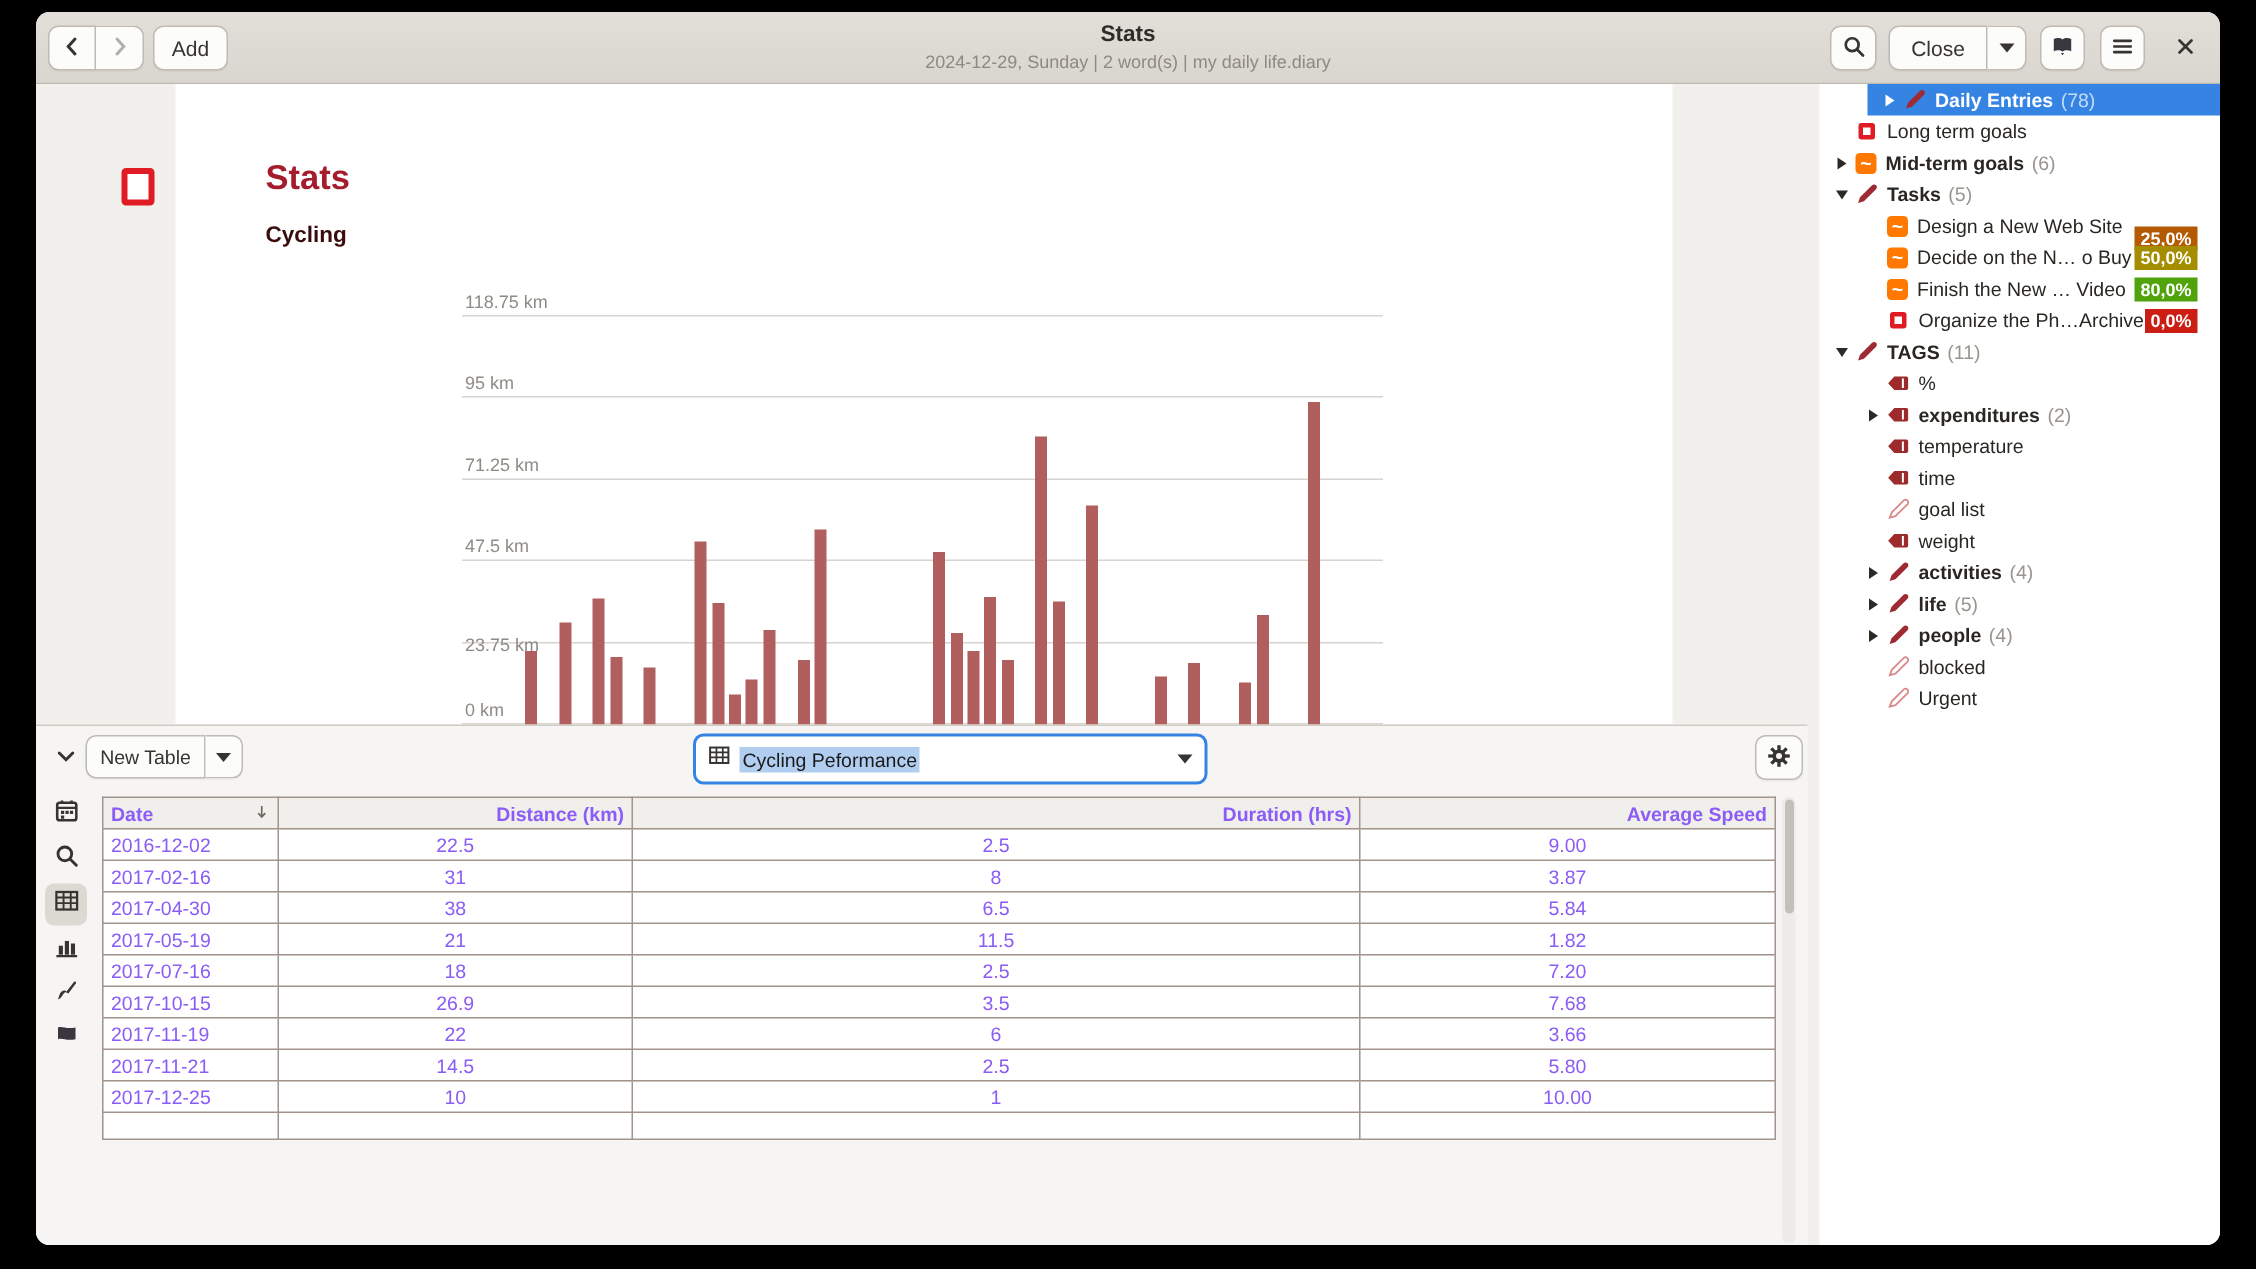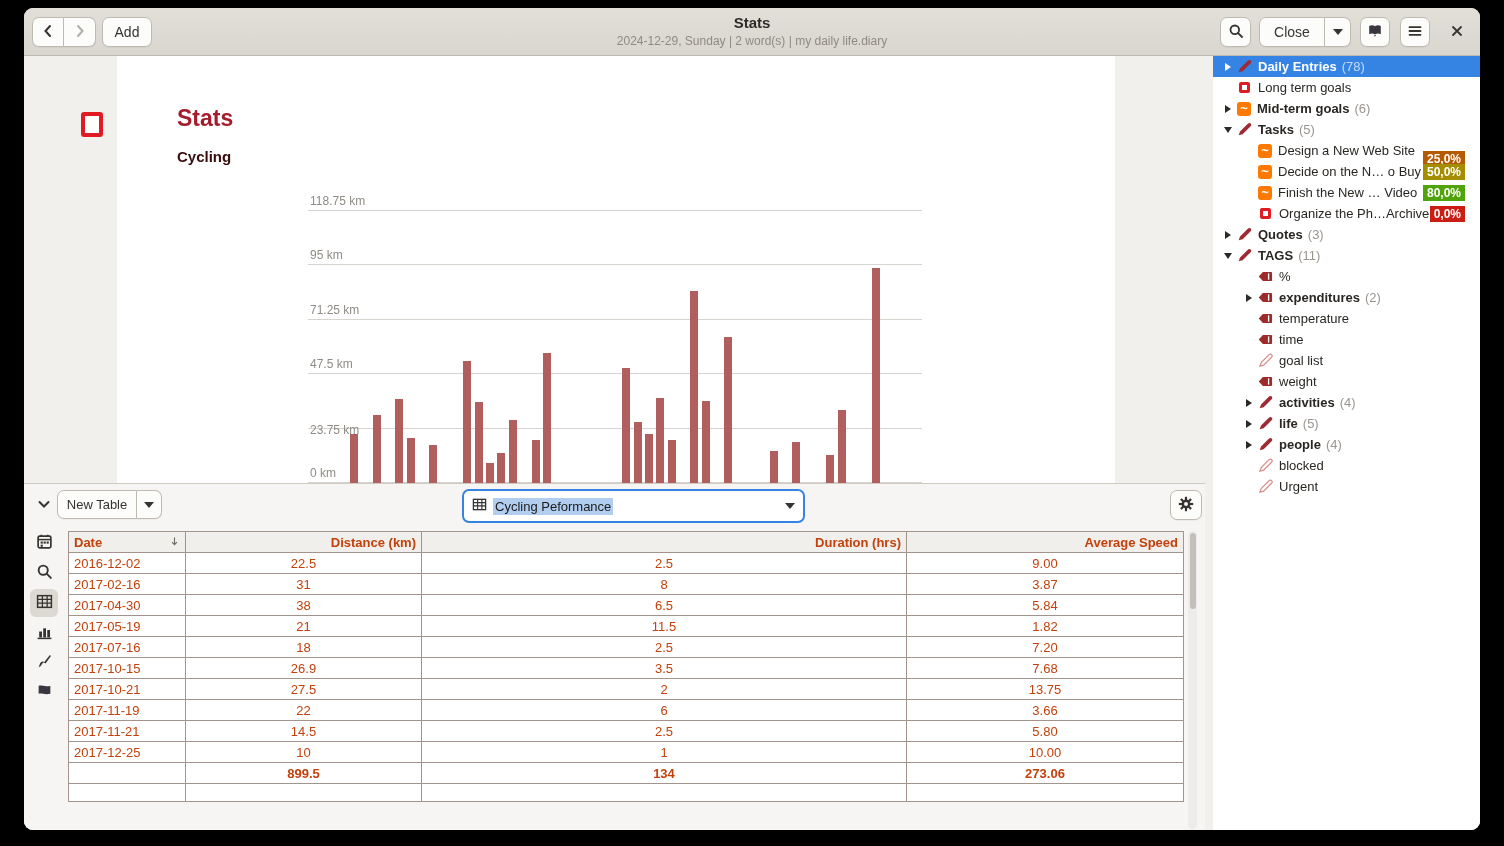--- a/index.html
+++ b/index.html
@@ -45,36 +45,36 @@
   .bottompanel{position:absolute;left:0;top:427px;width:1181px;height:347px;background:#f6f5f3;
                border-top:1px solid #cfcac2;}
   .combo{position:absolute;left:438px;top:5px;width:343px;height:34px;background:#fff;
          border:2px solid #3584e4;border-radius:7px;display:flex;align-items:center;padding:0 8px;gap:6px;}
   .combo-text{font-size:13px;color:#1a1a1a;background:#b1cef1;padding:1px 2px;}
   .tabstrip{position:absolute;left:6px;top:45px;width:28px;}
   .tabbtn{position:absolute;left:0;width:28px;height:28px;border-radius:6px;display:flex;
           align-items:center;justify-content:center;}
   .tabbtn.active{background:#dcd9d3;}
   .tabbtn svg{width:17px;height:17px;}
-  .dtable{border-collapse:collapse;table-layout:fixed;font-size:13px;color:#c2410c;}
+  .dtable{border-collapse:collapse;table-layout:fixed;font-size:13px;color:#8b5cf6;}
   .dtable td,.dtable th{border:1px solid #a2938c;padding:1px 5px;height:21px;overflow:hidden;white-space:nowrap;}
   .dtable th{background:#f1efec;font-weight:bold;text-align:right;}
   .dtable th.first{text-align:left;}
   .dtable td{background:#fff;text-align:center;}
   .dtable td.first{text-align:left;}
   .dtable tr.totals td{font-weight:bold;}
   .dtable tr.filler td{height:18px;}
   .thflex{display:flex;align-items:center;}
   .thflex .sp{flex:1;}
   .scrolltrack{position:absolute;left:1164px;top:47px;width:9px;height:298px;background:#edecea;border-radius:5px;}
   .scrollthumb{position:absolute;left:1.5px;top:2px;width:6px;height:76px;background:#c3c0bb;border-radius:3px;}
   
   .sidebar{position:absolute;left:1189px;top:0;width:268px;height:774px;background:#fff;overflow:hidden;}
   .srow{display:flex;align-items:center;height:21px;font-size:13px;color:#2a2723;padding-right:4px;}
-  .srow.sel{background:#3584e4;color:#fff;}
+  .srow.sel{background:#3584e4;color:#fff;margin-left:32px;}
   .exp{width:18px;display:flex;align-items:center;justify-content:center;flex:0 0 18px;}
   .exp .t-right{width:0;height:0;border-left:6px solid #2d2a26;border-top:4.5px solid transparent;border-bottom:4.5px solid transparent;}
   .exp .t-down{width:0;height:0;border-top:6px solid #2d2a26;border-left:4.5px solid transparent;border-right:4.5px solid transparent;}
   .srow.sel .t-right{border-left-color:#fff;}
   .sicon{width:15px;height:15px;flex:0 0 15px;margin-right:6px;display:flex;align-items:center;justify-content:center;}
   .sicon svg{width:15px;height:15px;}
   .sicon.cb{width:11px;height:11px;flex-basis:11px;border:3px solid #e01b24;border-radius:2px;background:#fff;margin-left:2px;margin-right:8px;}
   .sicon.tl{background:#ff7800;border-radius:3px;color:#fff;font-weight:bold;font-size:13px;line-height:11px;width:14px;height:14px;flex-basis:14px;}
   .slabel.b{font-weight:bold;}
   .scount{color:#9a958e;margin-left:5px;}
@@ -357,48 +357,36 @@
                   <td>2.5</td>
                   <td>7.20</td>
                 </tr>
                 <tr>
                   <td class="first">2017-10-15</td>
                   <td>26.9</td>
                   <td>3.5</td>
                   <td>7.68</td>
                 </tr>
                 <tr>
-                  <td class="first">2017-10-21</td>
-                  <td>27.5</td>
-                  <td>2</td>
-                  <td>13.75</td>
-                </tr>
-                <tr>
                   <td class="first">2017-11-19</td>
                   <td>22</td>
                   <td>6</td>
                   <td>3.66</td>
                 </tr>
                 <tr>
                   <td class="first">2017-11-21</td>
                   <td>14.5</td>
                   <td>2.5</td>
                   <td>5.80</td>
                 </tr>
                 <tr>
                   <td class="first">2017-12-25</td>
                   <td>10</td>
                   <td>1</td>
                   <td>10.00</td>
-                </tr>
-                <tr class="totals">
-                  <td class="first"></td>
-                  <td>899.5</td>
-                  <td>134</td>
-                  <td>273.06</td>
                 </tr>
                 <tr class="filler">
                   <td></td>
                   <td></td>
                   <td></td>
                   <td></td>
                 </tr>
               </tbody>
             </table>
           </div>
@@ -466,32 +454,20 @@
           <span class="sbadge" style="background: rgb(81, 163, 12);">80,0%</span>
         </div>
         <div class="srow" style="padding-left: 27px;">
           <span class="exp"></span>
           <span class="sicon cb"></span>
           <span class="slabel">Organize the Ph…Archive</span>
           <span class="sbadge" style="background: rgb(204, 29, 21);">0,0%</span>
         </div>
         <div class="srow" style="padding-left: 6px;">
           <span class="exp">
-            <span class="t-right"></span>
-          </span>
-          <span class="sicon">
-            <svg viewBox="0 0 16 16">
-              <path d="M1.8 14.2 L3.2 10.2 L11.8 1.6 C12.6 0.8 13.9 0.8 14.6 1.6 C15.4 2.3 15.4 3.6 14.6 4.4 L6 13 Z" fill="#9e2b33"></path>
-            </svg>
-          </span>
-          <span class="slabel b">Quotes</span>
-          <span class="scount">(3)</span>
-        </div>
-        <div class="srow" style="padding-left: 6px;">
-          <span class="exp">
             <span class="t-down"></span>
           </span>
           <span class="sicon">
             <svg viewBox="0 0 16 16">
               <path d="M1.8 14.2 L3.2 10.2 L11.8 1.6 C12.6 0.8 13.9 0.8 14.6 1.6 C15.4 2.3 15.4 3.6 14.6 4.4 L6 13 Z" fill="#9e2b33"></path>
             </svg>
           </span>
           <span class="slabel b">TAGS</span>
           <span class="scount">(11)</span>
         </div>

